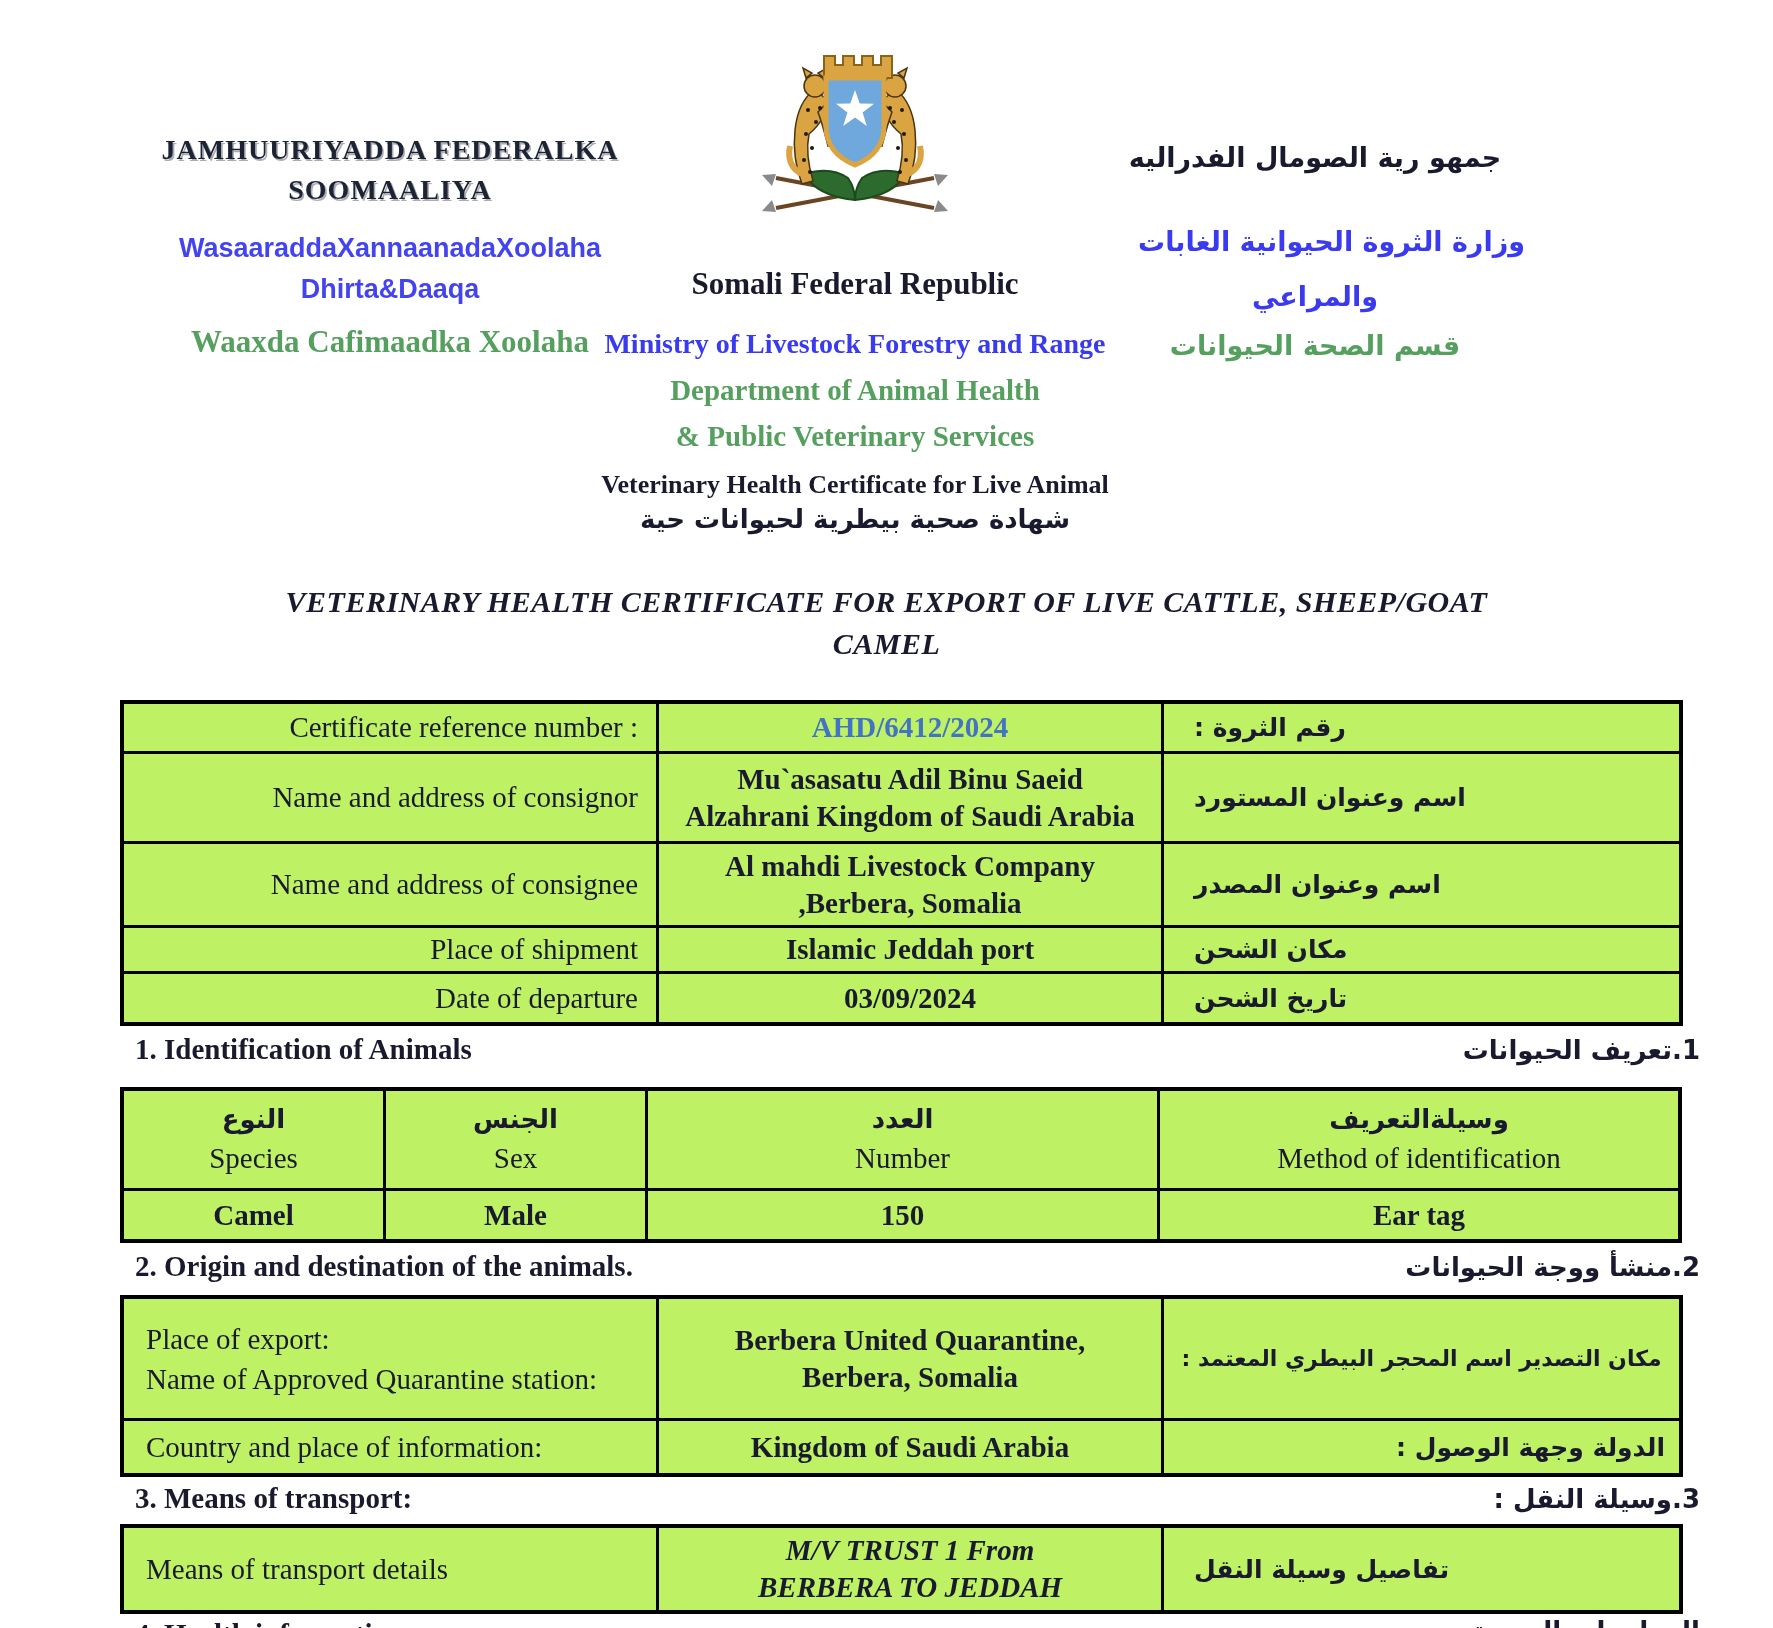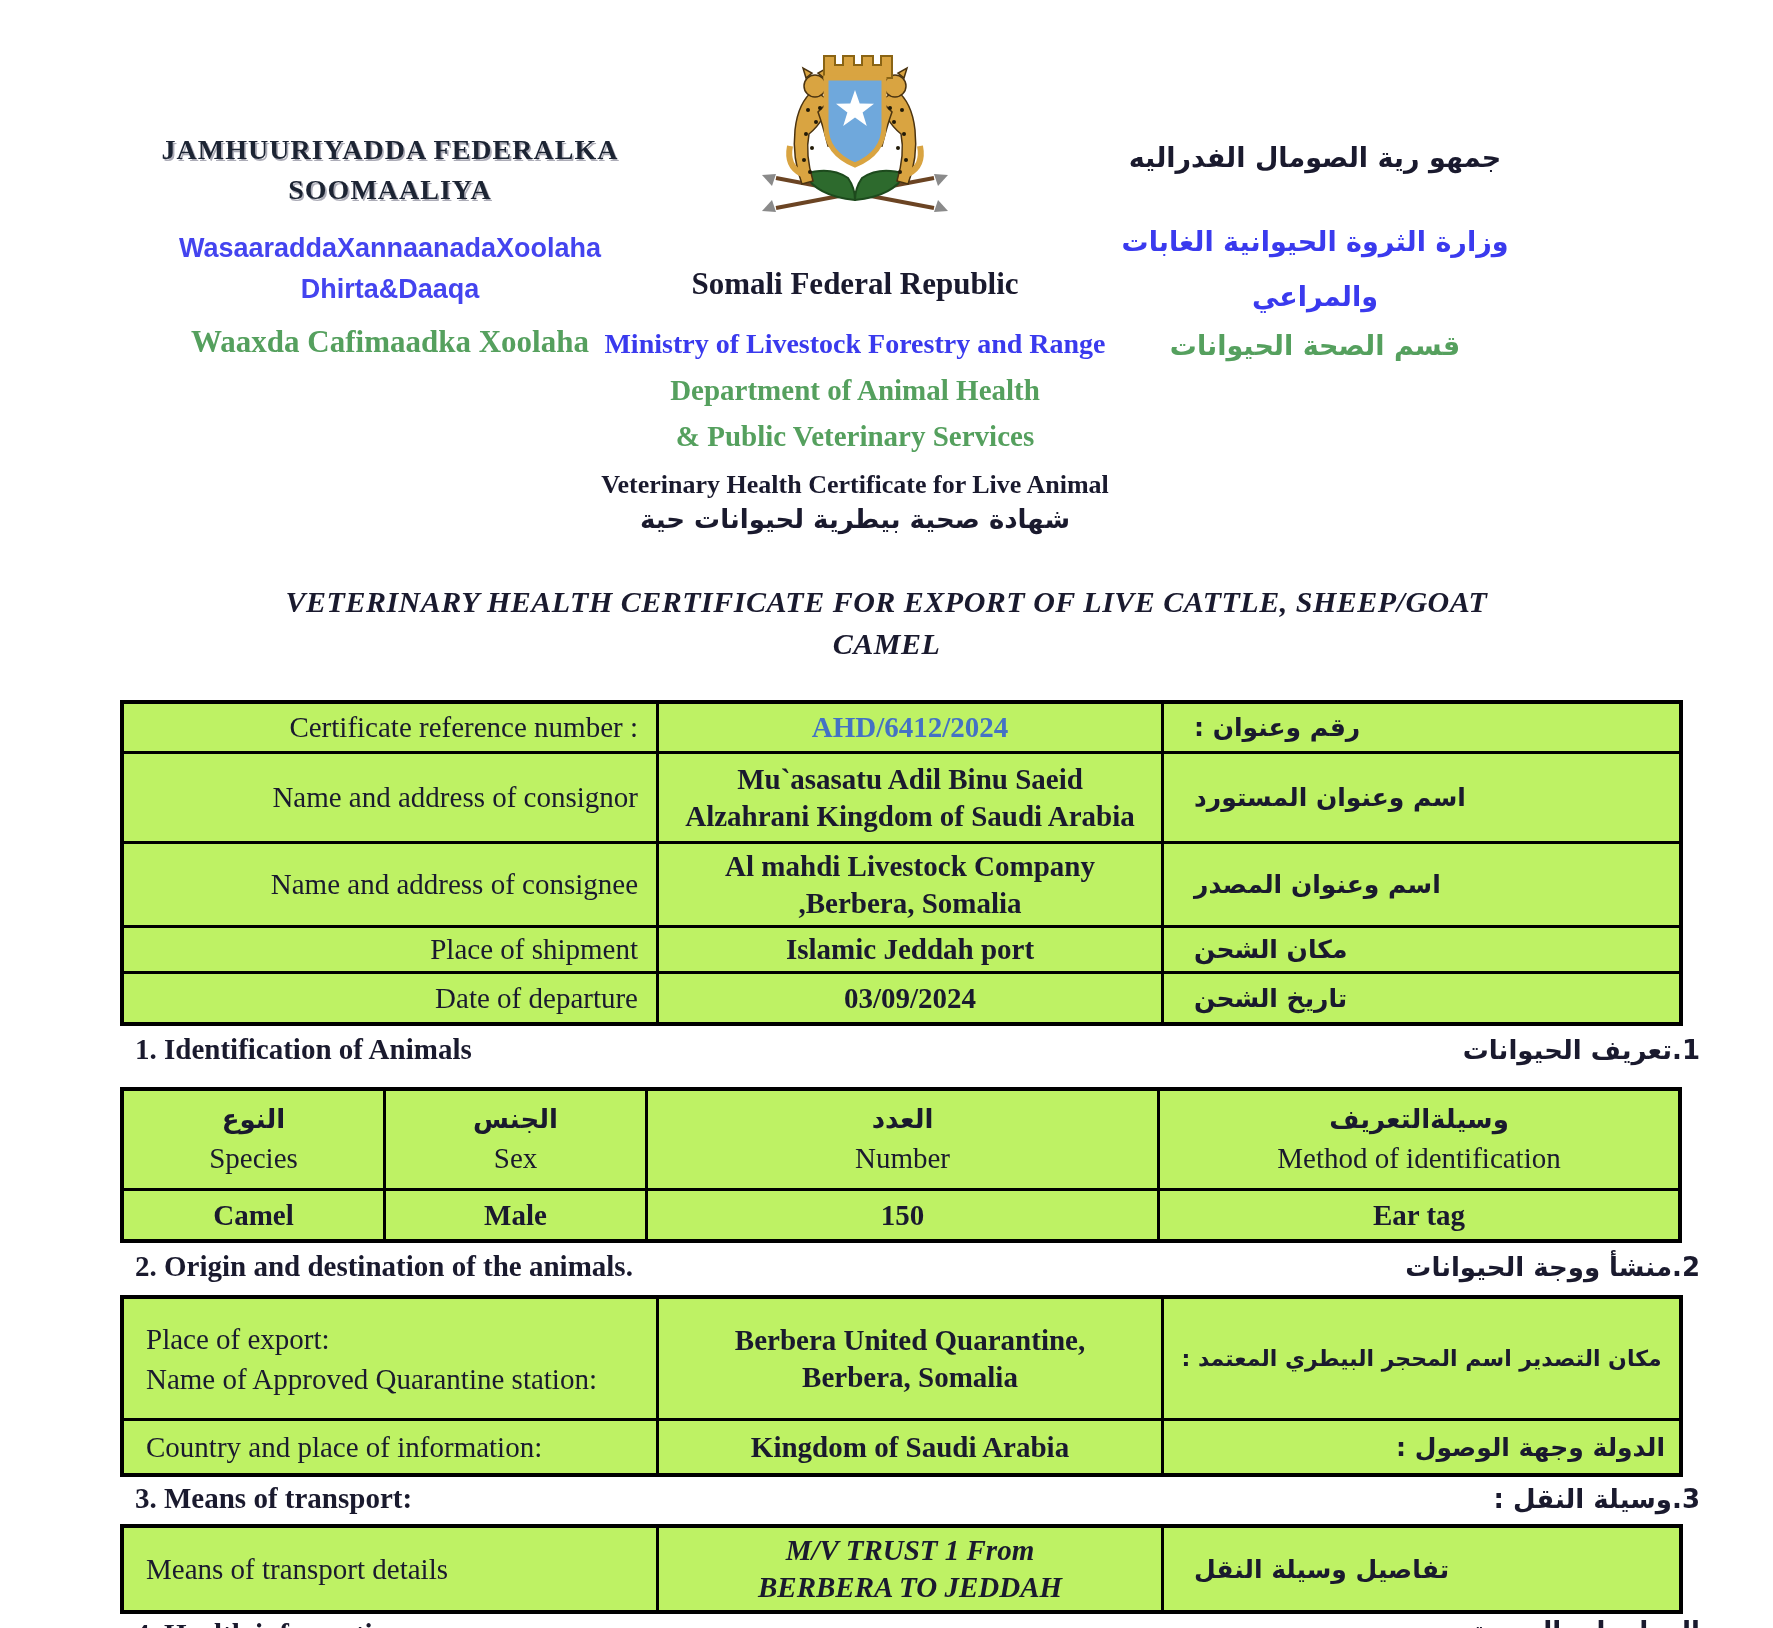--- a/index.html
+++ b/index.html
@@ -135,31 +135,31 @@
     <div class="abs c-country" style="left:0;width:580px;top:0;position:relative;top:auto;"></div>
   </div>
   <div class="abs c-country ctr" style="left:565px;width:580px;top:266px;">Somali Federal Republic</div>
   <div class="abs c-ministry ctr" style="left:565px;width:580px;top:328px;">Ministry of Livestock Forestry and Range</div>
   <div class="abs c-green ctr" style="left:565px;width:580px;top:374px;">Department of Animal Health</div>
   <div class="abs c-green ctr" style="left:565px;width:580px;top:420px;">&amp; Public Veterinary Services</div>
   <div class="abs c-cert ctr" style="left:565px;width:580px;top:470px;">Veterinary Health Certificate for Live Animal</div>
   <div class="abs c-cert ctr ar" style="left:565px;width:580px;top:504px;">شهادة صحية بيطرية لحيوانات حية</div>
 
   <div class="abs r-black ctr ar" style="left:1105px;width:420px;top:142px;">جمهو رية الصومال الفدراليه</div>
-  <div class="abs r-blue ctr ar" style="left:1105px;width:420px;top:226px;">وزارة الثروة الحيوانية الغابات</div>
+  <div class="abs r-blue ctr ar" style="left:1105px;width:420px;top:226px;text-align:right;">وزارة الثروة الحيوانية الغابات</div>
   <div class="abs r-blue ctr ar" style="left:1105px;width:420px;top:281px;">والمراعي</div>
   <div class="abs r-green ctr ar" style="left:1105px;width:420px;top:330px;">قسم الصحة الحيوانات</div>
 
   <div class="abs doc-title ctr" style="top:585px;">VETERINARY HEALTH CERTIFICATE FOR EXPORT OF LIVE CATTLE, SHEEP/GOAT</div>
   <div class="abs doc-title ctr" style="top:627px;">CAMEL</div>
 
   <div class="tbl" style="top:700px;grid-template-columns:535px 505px 515px;grid-template-rows:50px 90px 84px 46px 48px;">
     <div class="cell lab">Certificate reference number :</div>
     <div class="cell val ref">AHD/6412/2024</div>
-    <div class="cell lc arc ar-left">رقم وعنوان :</div>
+    <div class="cell lc arc ar-left">رقم الثروة :</div>
 
     <div class="cell lab">Name and address of consignor</div>
     <div class="cell val">Mu`asasatu Adil Binu Saeid
 Alzahrani Kingdom of Saudi Arabia</div>
     <div class="cell lc arc ar-left">اسم وعنوان المستورد</div>
 
     <div class="cell lab">Name and address of consignee</div>
     <div class="cell val">Al mahdi Livestock Company
 ,Berbera, Somalia</div>
     <div class="cell lc arc ar-left">اسم وعنوان المصدر</div>

